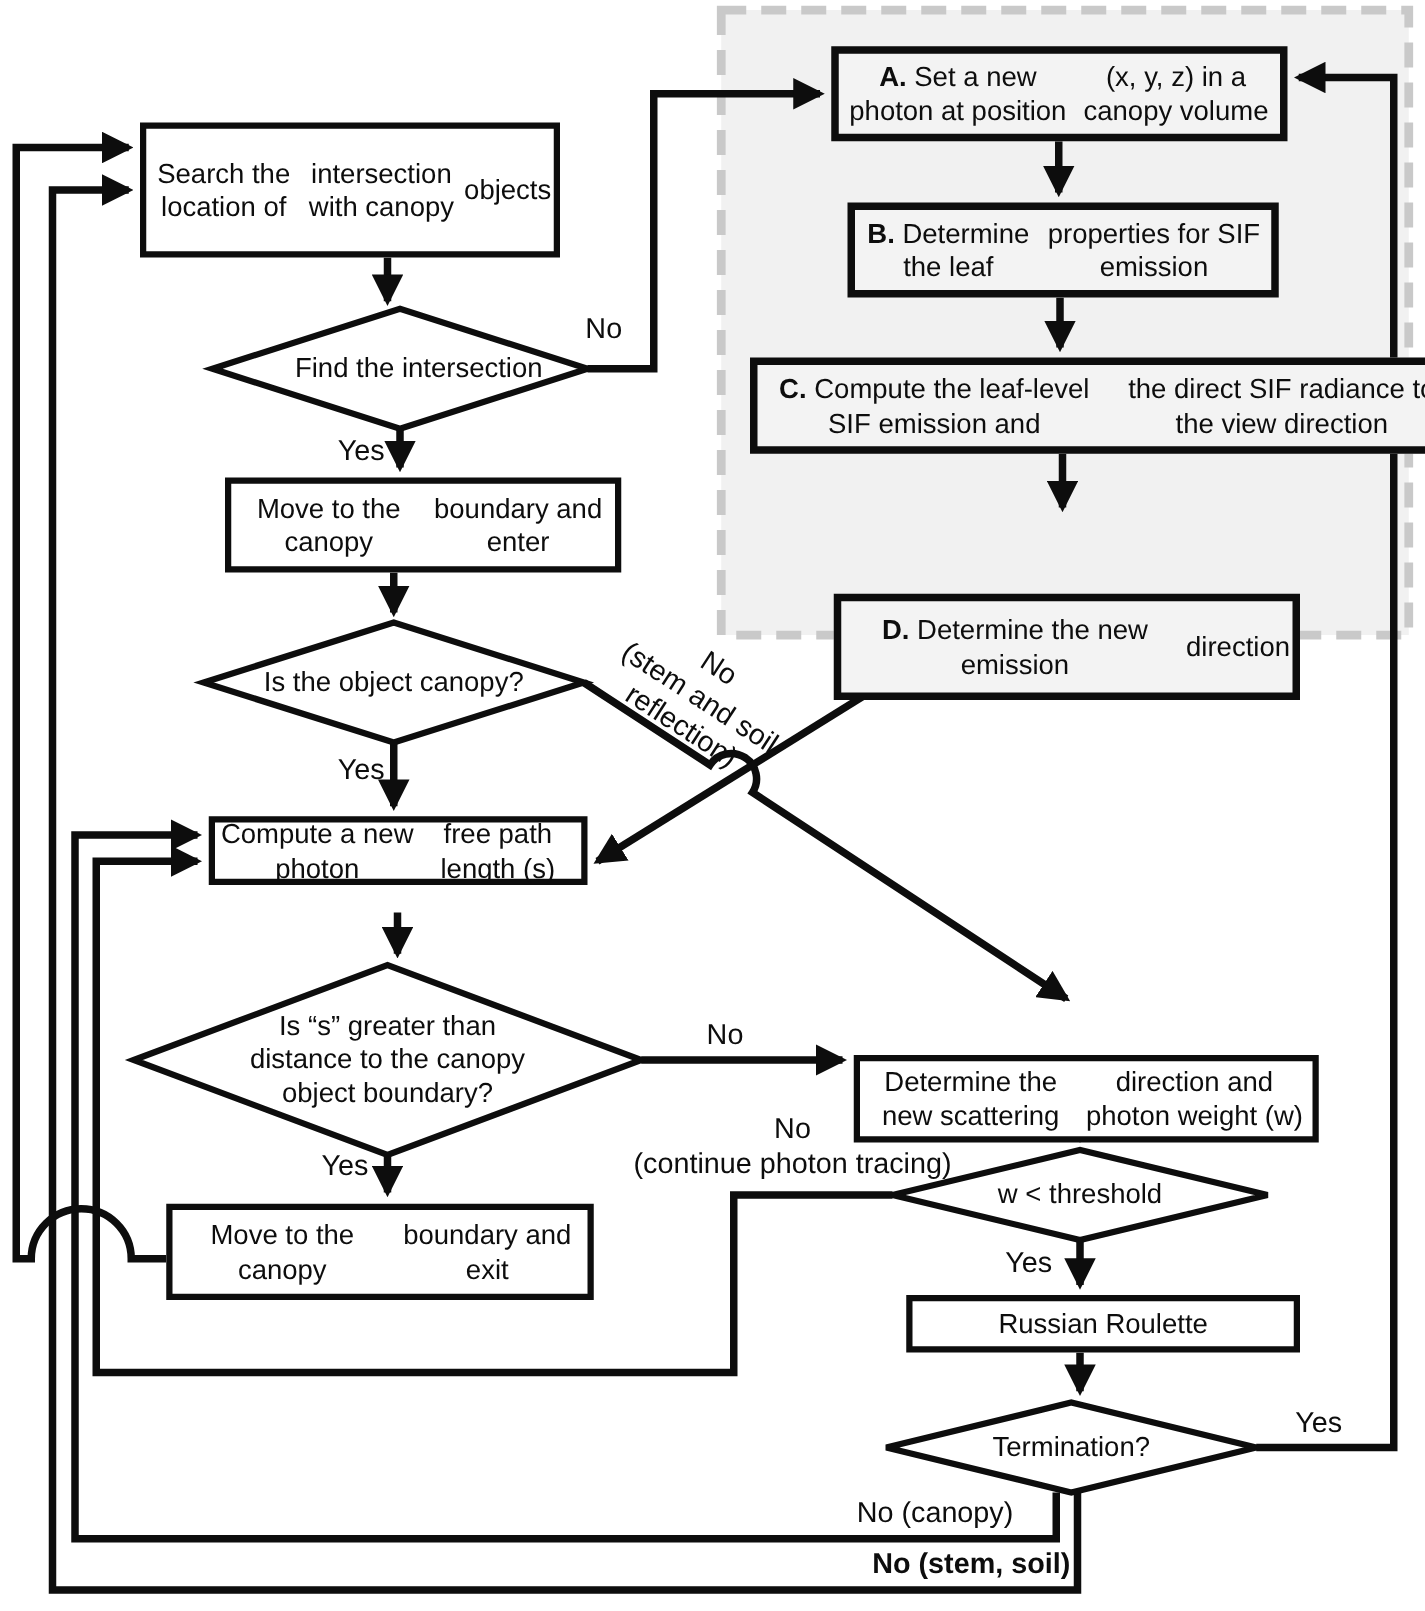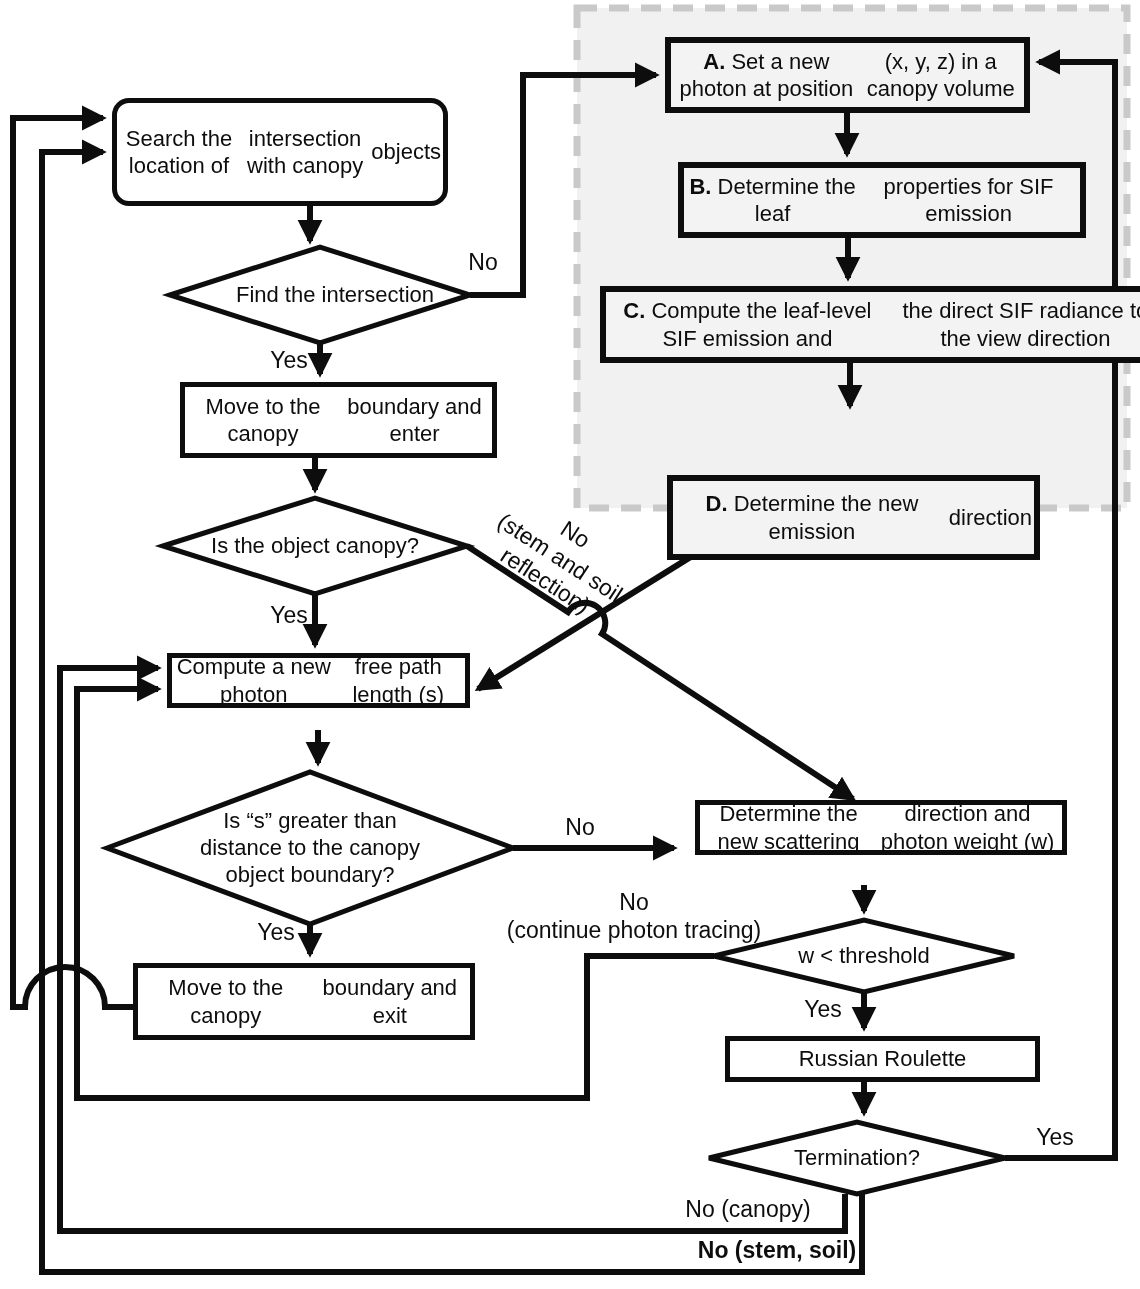--- a/index.html
+++ b/index.html
@@ -73,56 +73,56 @@
 
     <g stroke="#0d0d0d" stroke-width="5" fill="#ffffff" stroke-linejoin="miter">
       <polygon points="170,295 320,247 470,295 320,343"></polygon>
       <polygon points="163,546 315,498 467,546 315,594"></polygon>
       <polygon points="107,848 310,772 513,848 310,924"></polygon>
       <polygon points="714,956 864,920 1014,956 864,992"></polygon>
       <polygon points="709,1158 857,1122 1005,1158 857,1194"></polygon>
     </g>
   </svg>
 
-  <div class="node" style="left:112px;top:98px;width:336px;height:108px;border-radius:17px;">
+  <div class="node" style="left:112px;top:98px;width:336px;height:108px;">
     <div>Search the location of</div>
     <div>intersection with canopy</div>
     <div>objects</div>
   </div>
 
   <div class="node" style="left:180px;top:382px;width:317px;height:76px;">
     <div>Move to the canopy</div>
     <div>boundary and enter</div>
   </div>
 
   <div class="node" style="left:167px;top:653px;width:303px;height:55px;">
     <div>Compute a new photon</div>
     <div>free path length (s)</div>
   </div>
 
   <div class="node" style="left:133px;top:963px;width:342px;height:77px;">
     <div>Move to the canopy</div>
     <div>boundary and exit</div>
   </div>
 
-  <div class="node" style="left:683px;top:800px;width:372px;height:55px;margin-left:12px;">
+  <div class="node" style="left:683px;top:844px;width:372px;height:70px;">
     <div>Determine the new scattering</div>
     <div>direction and photon weight (w)</div>
   </div>
 
   <div class="node" style="left:725px;top:1036px;width:315px;height:46px;justify-content:center;">
     <div>Russian Roulette</div>
   </div>
 
   <div class="node sub" style="left:665px;top:37px;width:365px;height:76px;">
     <div><span class="b">A.</span><span> Set a new photon at position</span></div>
     <div>(x, y, z) in a canopy volume</div>
   </div>
 
-  <div class="node sub" style="left:678px;top:162px;width:408px;height:76px;">
+  <div class="node sub" style="left:678px;top:162px;width:345px;height:76px;">
     <div><span class="b">B.</span><span> Determine the leaf</span></div>
     <div>properties for SIF emission</div>
   </div>
 
   <div class="node sub" style="left:600px;top:286px;width:572px;height:77px;">
     <div><span class="b">C.</span><span> Compute the leaf-level SIF emission and</span></div>
     <div>the direct SIF radiance to the view direction</div>
   </div>
 
   <div class="node sub" style="left:667px;top:428px;width:373px;height:85px;margin-top:47px;">

